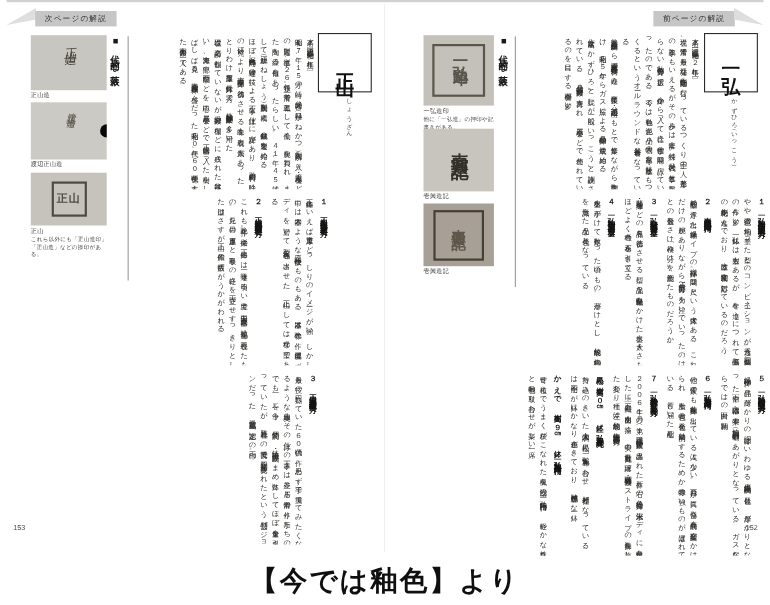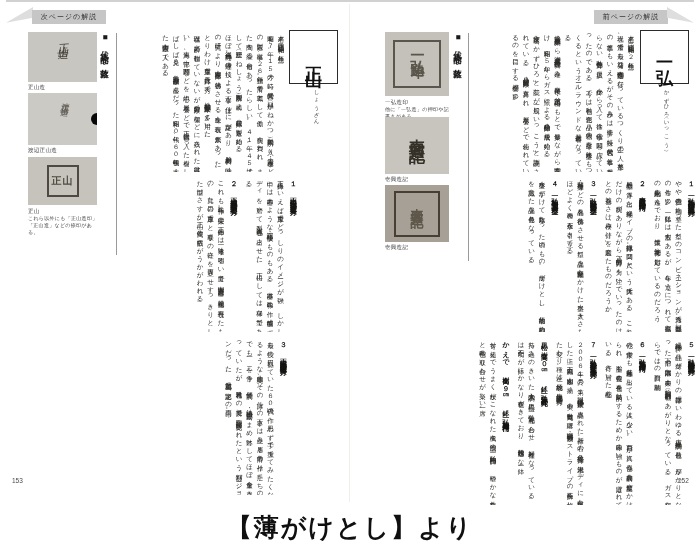--- a/index.html
+++ b/index.html
@@ -199,15 +199,15 @@
       </section>
       <section class="sec">
         <h4 class="sec-h">かえで　樹高１９㎝　鉢／一弘均釉外縁楕円</h4>
         <p>寄せ植えでうまく枝がこなれた楓を浅型の「一弘均釉楕円」に。軽やかな株立ちと釉色の取り合わせが楽しい一席。</p>
       </section>
     </div>
 
     <div class="pageno" style="left:678px;top:477px;">152</div>
   </div>
 
-  <div class="footer-caption">【薄がけとし】より</div>
+  <div class="footer-caption">【今では釉色】より</div>
 
 </div>
 
 </body></html>

